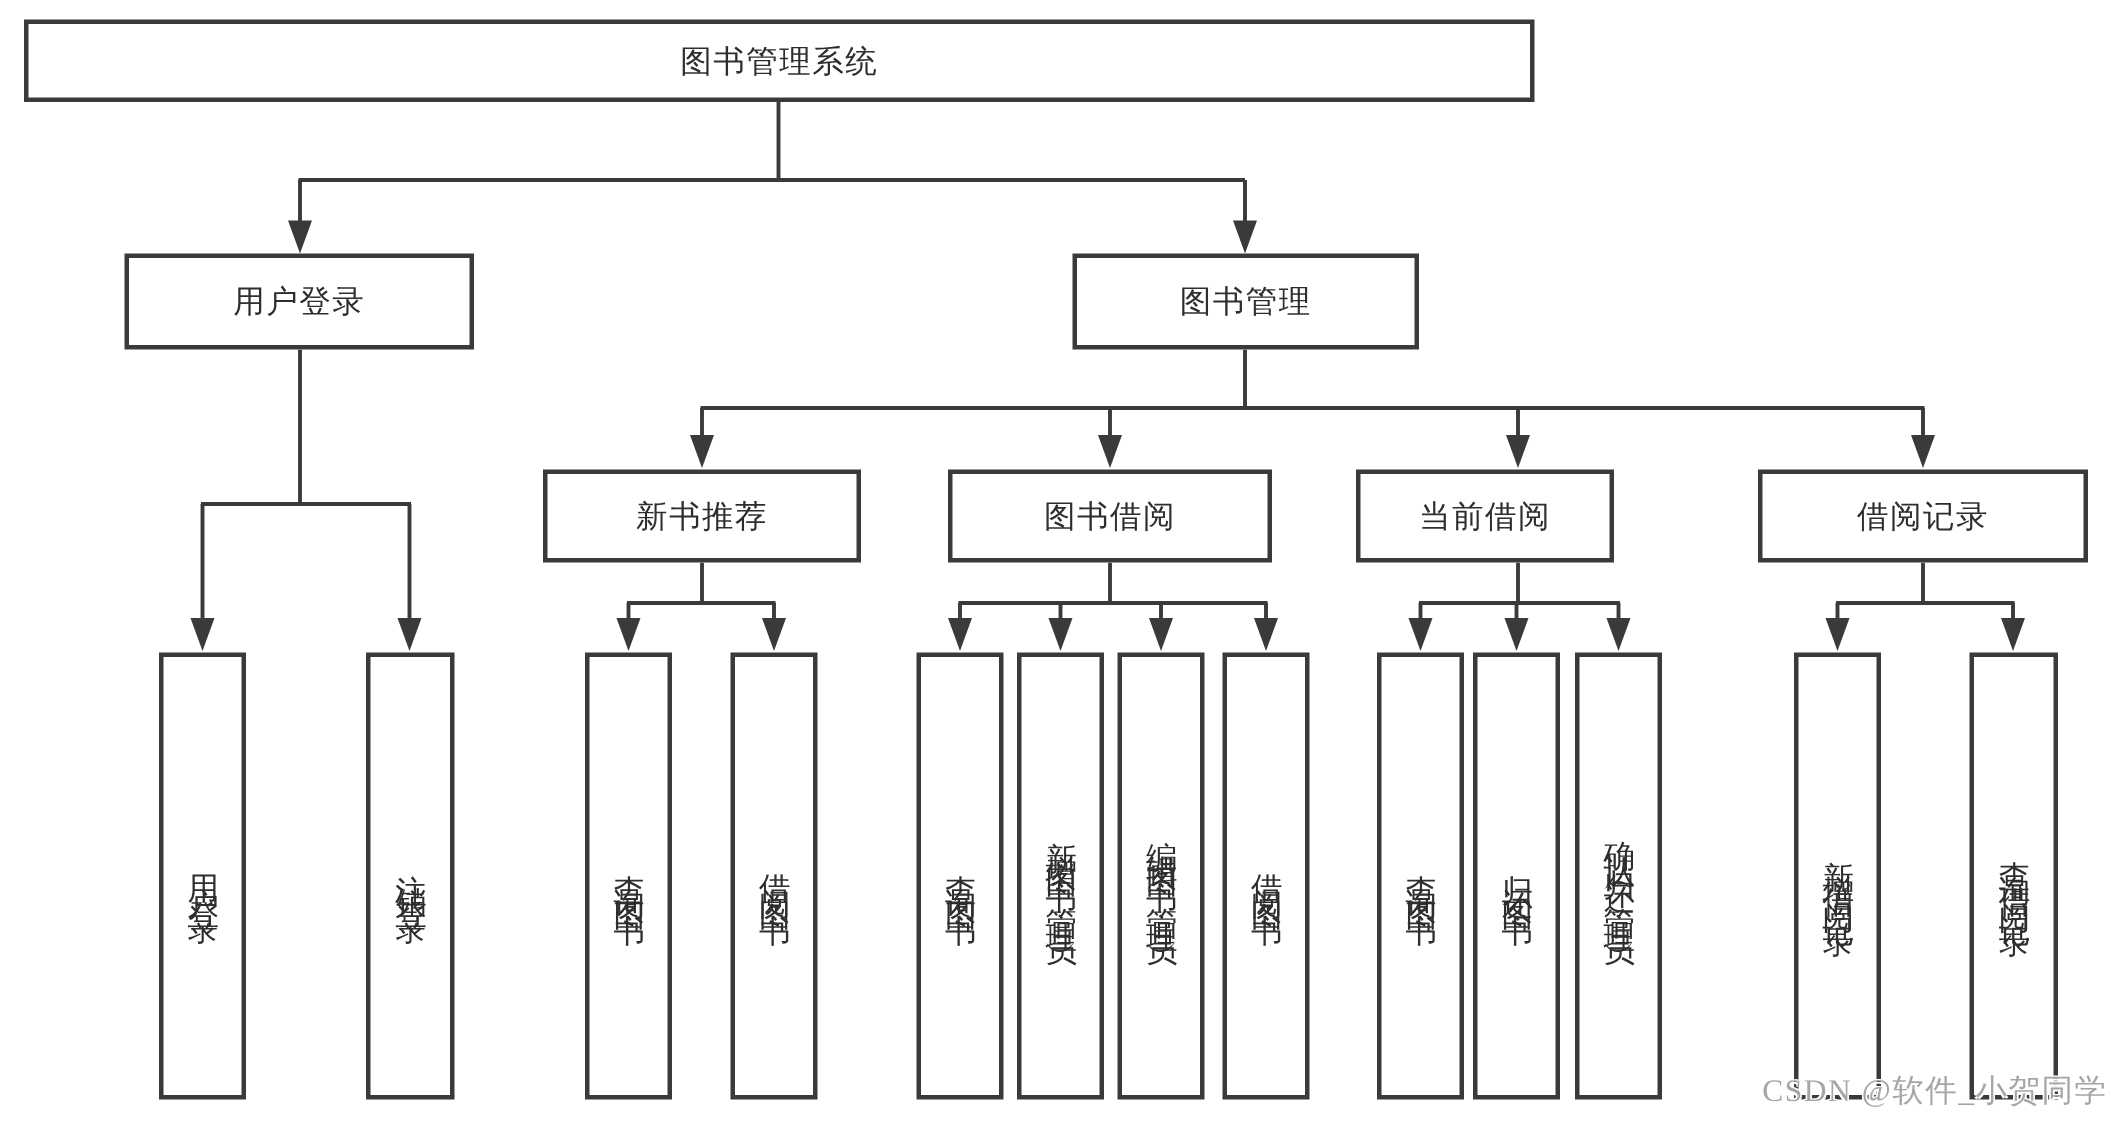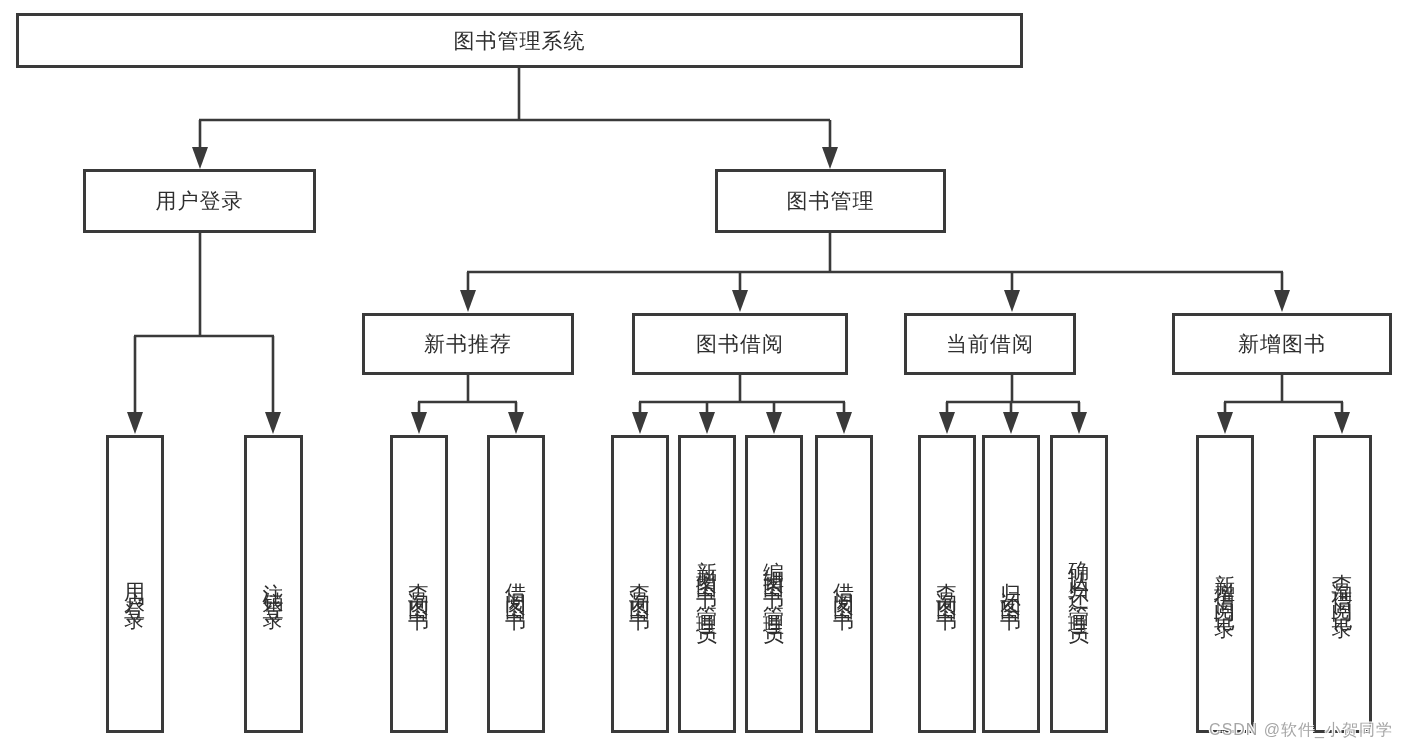--- a/index.html
+++ b/index.html
@@ -3,21 +3,21 @@
 <meta charset="utf-8">
 <title>Diagram</title>
 <style>
   html, body { margin: 0; padding: 0; background: #ffffff; }
   #canvas {
     position: relative;
     width: 1405px;
     height: 747px;
     background: #ffffff;
     overflow: hidden;
-    font-family: Liberation Sans, sans-serif;
+    font-family: Liberation Serif, serif;
     color: var(--text, #2e2e2e);
   }
   svg.connectors {
     position: absolute;
     left: 0; top: 0;
     width: 1405px; height: 747px;
   }
   svg.connectors line {
     stroke: var(--line, #3a3a3a);
     stroke-width: 2.6;
@@ -45,23 +45,23 @@
   .vtext {
     writing-mode: vertical-lr;
     text-orientation: mixed;
     line-height: 1;
     font-size: 21px;
     letter-spacing: 9px;
     white-space: nowrap;
   }
   .watermark {
     position: absolute;
-    right: 12px;
+    right: 0;
     bottom: 6px;
-    font-size: 16px;
+    font-size: 21px;
     letter-spacing: 1px;
     color: var(--watermark, #a6a6a6);
     text-shadow: 1px 1px 0 #ffffff, -1px -1px 0 #ffffff, 1px -1px 0 #ffffff, -1px 1px 0 #ffffff;
   }
 </style>
 </head>
 <body>
 
 <div id="canvas">
 
@@ -155,21 +155,21 @@
   <div class="node lvl3" style="left:632px; width:216px;">
     <span>图书借阅</span>
   </div>
   <div class="node lvl3" style="left:362px; width:212px;">
     <span>新书推荐</span>
   </div>
   <div class="node lvl3" style="left:904px; width:172px;">
     <span>当前借阅</span>
   </div>
   <div class="node lvl3" style="left:1172px; width:220px;">
-    <span>新增图书</span>
+    <span>借阅记录</span>
   </div>
 
   <div class="node leaf" style="left:106px;">
     <span class="vtext">用户登录</span>
   </div>
   <div class="node leaf" style="left:244px; width:59px;">
     <span class="vtext">注销登录</span>
   </div>
 
   <div class="node leaf" style="left:390px;">

